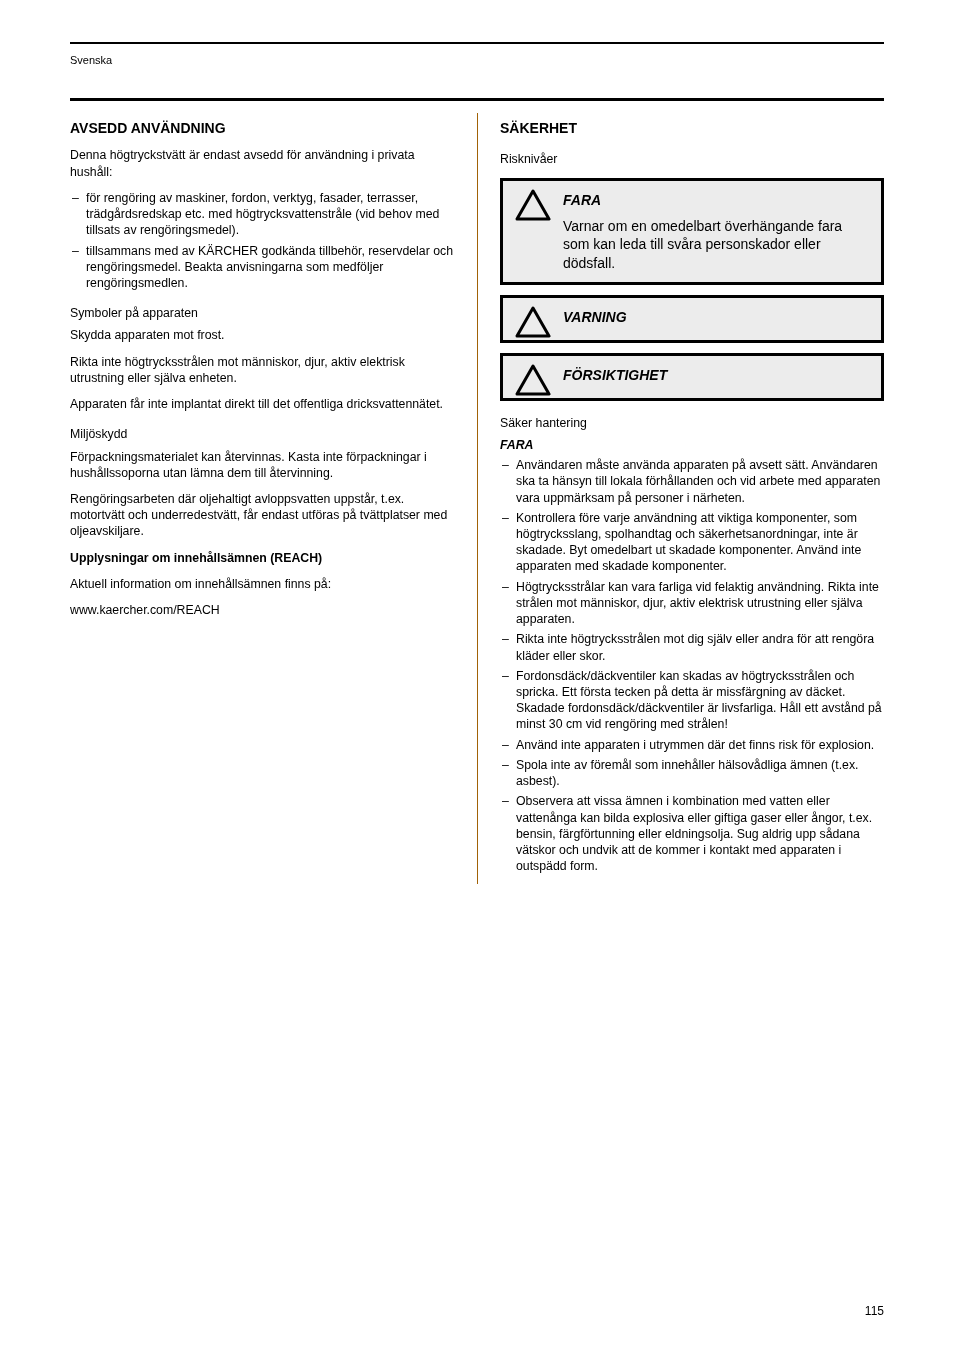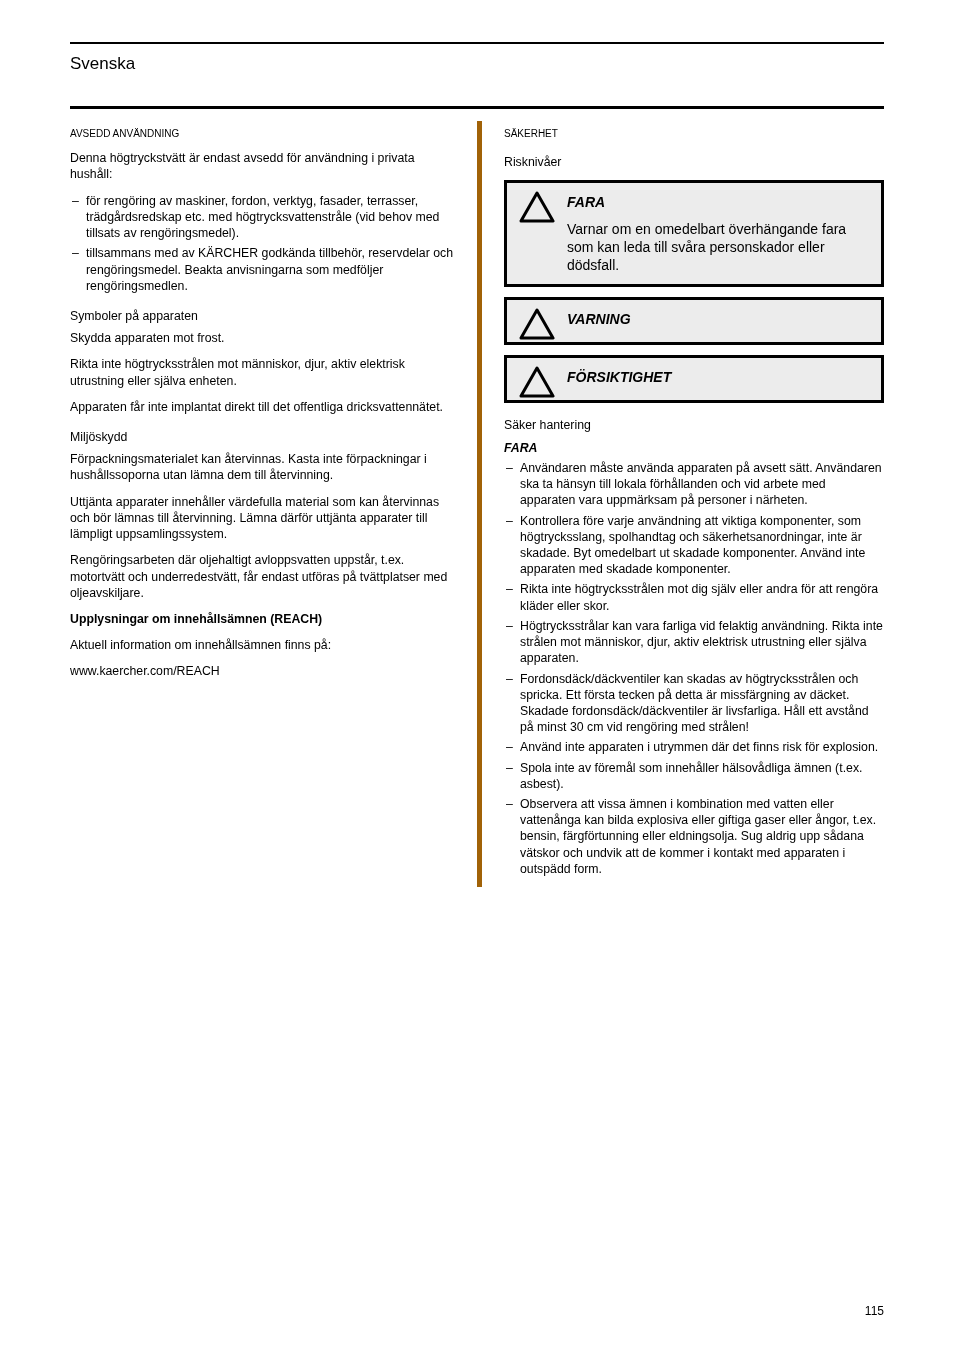--- a/index.html
+++ b/index.html
@@ -13,41 +13,41 @@
   .page {
     width: 954px;
     height: 1352px;
     position: relative;
     box-sizing: border-box;
     padding: 36px 70px 40px 70px;
   }
   .hr-top    { border-top: 2px solid #000; margin-top: 6px; }
   .hr-thick  { border-top: 3px solid #000; margin-top: 32px; }
   .header-label {
-    font-size: 17px;
+    font-size: 11px;
     margin-top: 10px;
   }
   .columns {
     display: flex;
     margin-top: 12px;
   }
   .col {
     width: 50%;
     box-sizing: border-box;
     font-size: 12.3px;
     line-height: 1.32;
   }
   .col-left  { padding-right: 22px; }
   .col-right {
     padding-left: 22px;
-    border-left: 5px solid #a16207;
+    border-left: 1px solid #a16207;
   }
   .sec-title {
-    font-weight: normal;
-    font-size: 10px;
+    font-weight: bold;
+    font-size: 14px;
     margin: 6px 0 10px 0;
   }
   .subhead {
     font-weight: normal;
     margin: 14px 0 6px 0;
   }
   p { margin: 0 0 10px 0; }
 
   .warning-box {
     border: 3px solid #000;
@@ -120,21 +120,20 @@
         <li>tillsammans med av KÄRCHER godkända tillbehör, reservdelar och rengöringsmedel. Beakta anvisningarna som medföljer rengöringsmedlen.</li>
       </ul>
 
       <div class="subhead">Symboler på apparaten</div>
       <p>Skydda apparaten mot frost.</p>
       <p>Rikta inte högtrycksstrålen mot människor, djur, aktiv elektrisk utrustning eller själva enheten.</p>
       <p>Apparaten får inte implantat direkt till det offentliga dricksvattennätet.</p>
 
       <div class="subhead">Miljöskydd</div>
       <p>Förpackningsmaterialet kan återvinnas. Kasta inte förpackningar i hushållssoporna utan lämna dem till återvinning.</p>
-      <p>Uttjänta apparater innehåller värdefulla material som kan återvinnas och bör lämnas till återvinning. Lämna därför uttjänta apparater till lämpligt uppsamlingssystem.</p>
       <p>Rengöringsarbeten där oljehaltigt avloppsvatten uppstår, t.ex. motortvätt och underredestvätt, får endast utföras på tvättplatser med oljeavskiljare.</p>
 
       <div class="note">
         <span class="note-label">Upplysningar om innehållsämnen (REACH)</span>
       </div>
       <p>Aktuell information om innehållsämnen finns på:</p>
       <p>www.kaercher.com/REACH</p>
     </div>
 
     <div class="col col-right">
@@ -161,22 +160,22 @@
           <polygon points="18,2 34,30 2,30" fill="none" stroke="#000" stroke-width="3" stroke-linejoin="round"></polygon>
         </svg>
         <div class="wb-title">FÖRSIKTIGHET</div>
       </div>
 
       <div class="subhead">Säker hantering</div>
       <p style="font-weight:bold;font-style:italic;margin:4px 0 4px 0;">FARA</p>
       <ul class="dash">
         <li>Användaren måste använda apparaten på avsett sätt. Användaren ska ta hänsyn till lokala förhållanden och vid arbete med apparaten vara uppmärksam på personer i närheten.</li>
         <li>Kontrollera före varje användning att viktiga komponenter, som högtrycksslang, spolhandtag och säkerhetsanordningar, inte är skadade. Byt omedelbart ut skadade komponenter. Använd inte apparaten med skadade komponenter.</li>
+        <li>Högtrycksstrålar kan vara farliga vid felaktig användning. Rikta inte strålen mot människor, djur, aktiv elektrisk utrustning eller själva apparaten.</li>
         <li>Rikta inte högtrycksstrålen mot dig själv eller andra för att rengöra kläder eller skor.</li>
-        <li>Högtrycksstrålar kan vara farliga vid felaktig användning. Rikta inte strålen mot människor, djur, aktiv elektrisk utrustning eller själva apparaten.</li>
         <li>Fordonsdäck/däckventiler kan skadas av högtrycksstrålen och spricka. Ett första tecken på detta är missfärgning av däcket. Skadade fordonsdäck/däckventiler är livsfarliga. Håll ett avstånd på minst 30 cm vid rengöring med strålen!</li>
         <li>Använd inte apparaten i utrymmen där det finns risk för explosion.</li>
         <li>Spola inte av föremål som innehåller hälsovådliga ämnen (t.ex. asbest).</li>
         <li>Observera att vissa ämnen i kombination med vatten eller vattenånga kan bilda explosiva eller giftiga gaser eller ångor, t.ex. bensin, färgförtunning eller eldningsolja. Sug aldrig upp sådana vätskor och undvik att de kommer i kontakt med apparaten i outspädd form.</li>
       </ul>
     </div>
   </div>
 
   <div class="page-number">115</div>
 </div>

